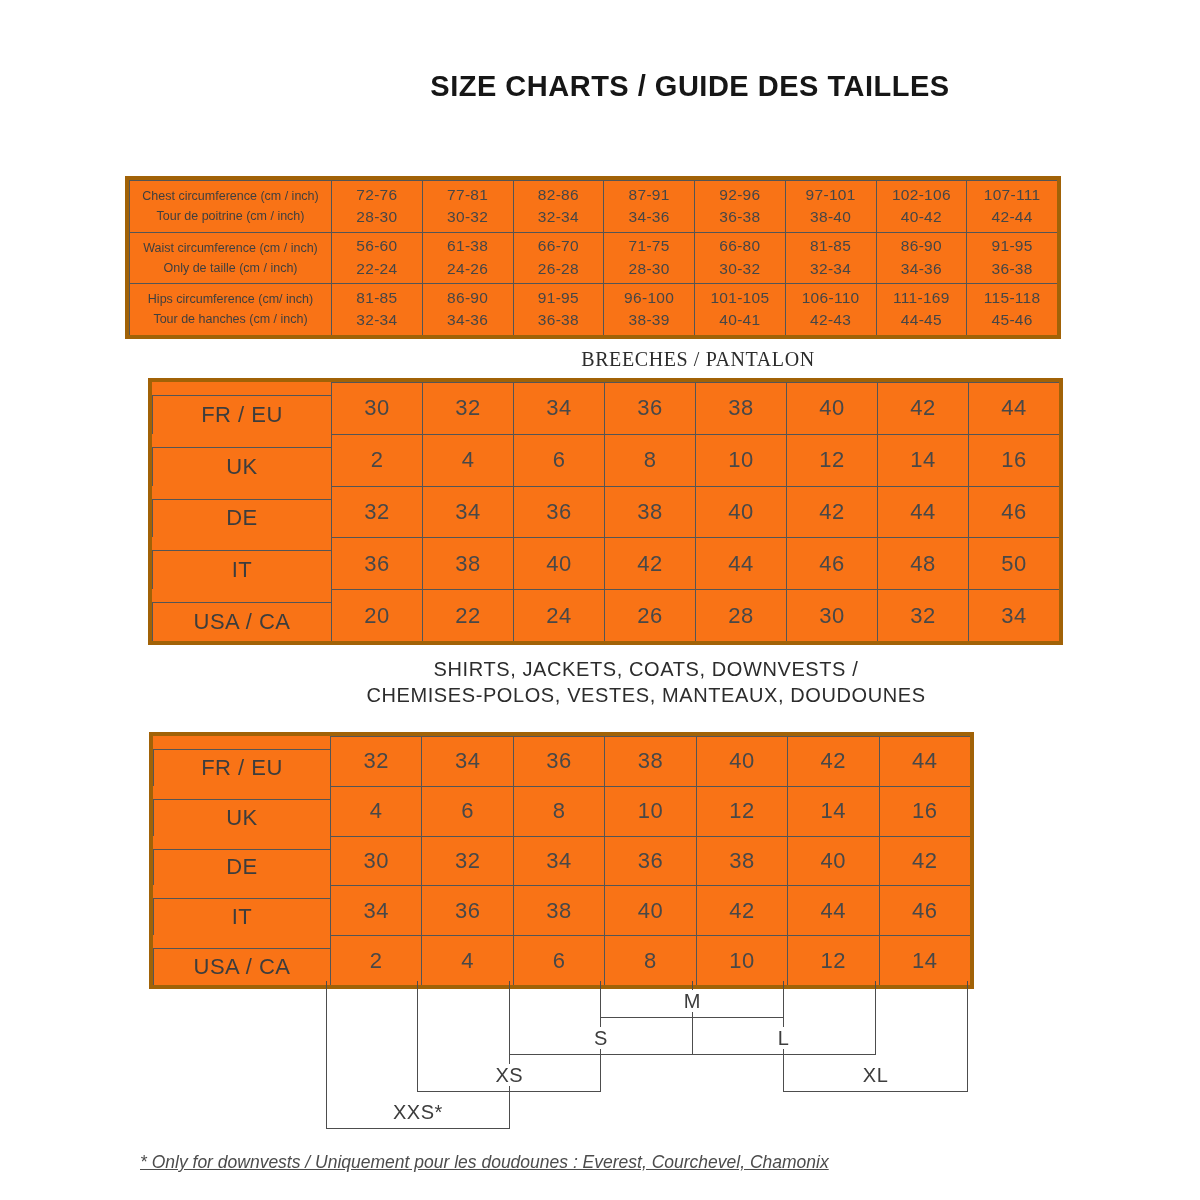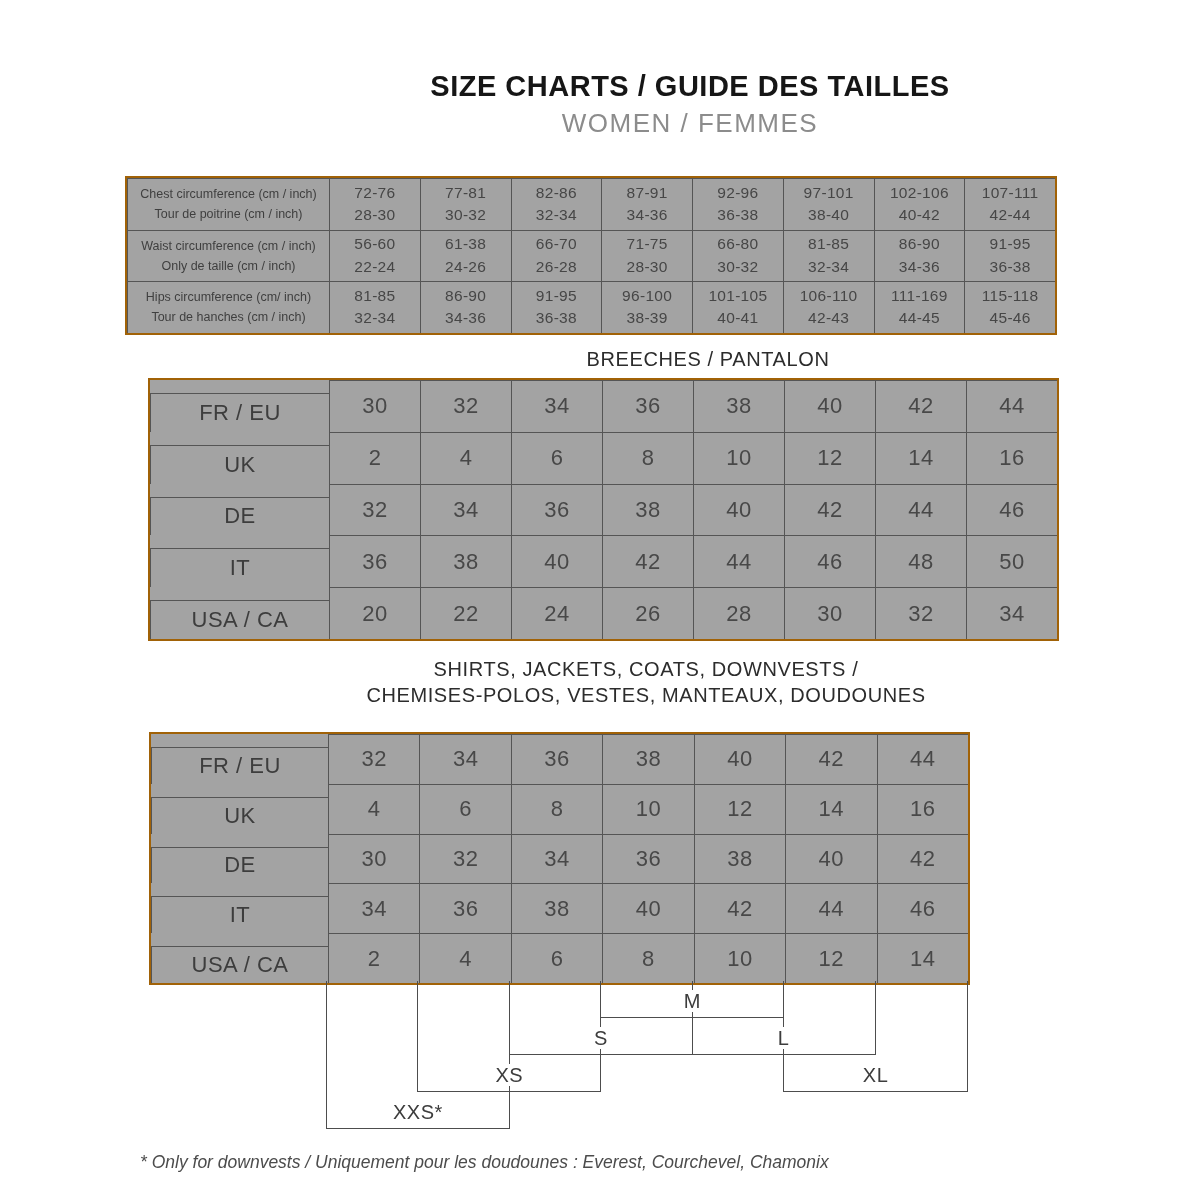--- a/index.html
+++ b/index.html
@@ -8,25 +8,25 @@
     font-family:"Liberation Sans", sans-serif; overflow:hidden; color:#3f3f3f;
   }
   .abs { position:absolute; }
 
   
   #title   { left:327px; top:70px;  width:726px; text-align:center;
              font-size:29px; font-weight:700; color:#161616; letter-spacing:0.5px; }
   #subtitle{ left:327px; top:108px; width:726px; text-align:center;
              font-size:26px; font-weight:400; color:#8c8c8c; letter-spacing:1.5px; }
   .section-heading { text-align:center; font-size:20px; color:#2c2c2c; letter-spacing:0.6px; }
-  #breeches-heading { left:344px; top:348px; width:728px; }
+  #breeches-heading { left:334px; top:348px; width:728px;font-family:Liberation Serif, serif; }
   #shirts-heading   { left:326px; top:656px; width:640px; line-height:26px; }
 
   
-  .gtable { position:absolute; display:grid; border:2px solid #a16207; background:#a3a3a3; }
+  .gtable { position:absolute; display:grid; border:4px solid #a16207; background:#f97316; }
   .trow   { display:contents; }
   .cell   { border-left:1px solid #555; border-top:1px solid #555;
             display:flex; flex-direction:column; align-items:center; justify-content:center; }
 
   
   #measurements-table { left:125px; top:176px; width:928px;
                         grid-template-columns:202px repeat(8, 1fr); grid-auto-rows:51.5px; }
   #measurements-table .mlabel div { font-size:12.5px; color:#3f3f3f; line-height:1.6; text-align:center; }
   #measurements-table .mval div   { font-size:15.5px; color:#464646; line-height:1.45; letter-spacing:0.3px; }
 
@@ -45,29 +45,28 @@
   .bk-xs  { left:417.4px; width:183.9px; height:111px; }
   .bk-s   { left:508.9px; width:183.9px; height:74px;  }
   .bk-m   { left:600.3px; width:183.9px; height:37px;  }
   .bk-l   { left:691.7px; width:183.9px; height:74px;  }
   .bk-xl  { left:783.1px; width:185px; height:111px; }
   .blabel { position:absolute; left:0; right:0; bottom:4px; text-align:center; z-index:5; }
   .blabel span { background:#ffffff; padding:0 9px; font-size:20px; color:#3d3d3d; letter-spacing:0.5px; }
 
   
   #footnote { left:140px; top:1152px; width:1000px; font-style:italic;
-              font-size:17.5px; color:#4c4c4c; }
+              font-size:17.5px; color:#4c4c4c;text-decoration:underline; }
 </style>
 </head>
 <body>
 
 <div id="page">
 
   <div class="abs" id="title">SIZE CHARTS / GUIDE DES TAILLES</div>
-  <div class="abs" id="subtitle">WOMEN / FEMMES</div>
 
   <div class="gtable" id="measurements-table">
 
       <div class="trow">
         <div class="cell mlabel">
           <div>Chest circumference (cm / inch)</div>
           <div>Tour de poitrine (cm / inch)</div>
         </div>
         <div class="cell mval">
           <div>72-76</div>

